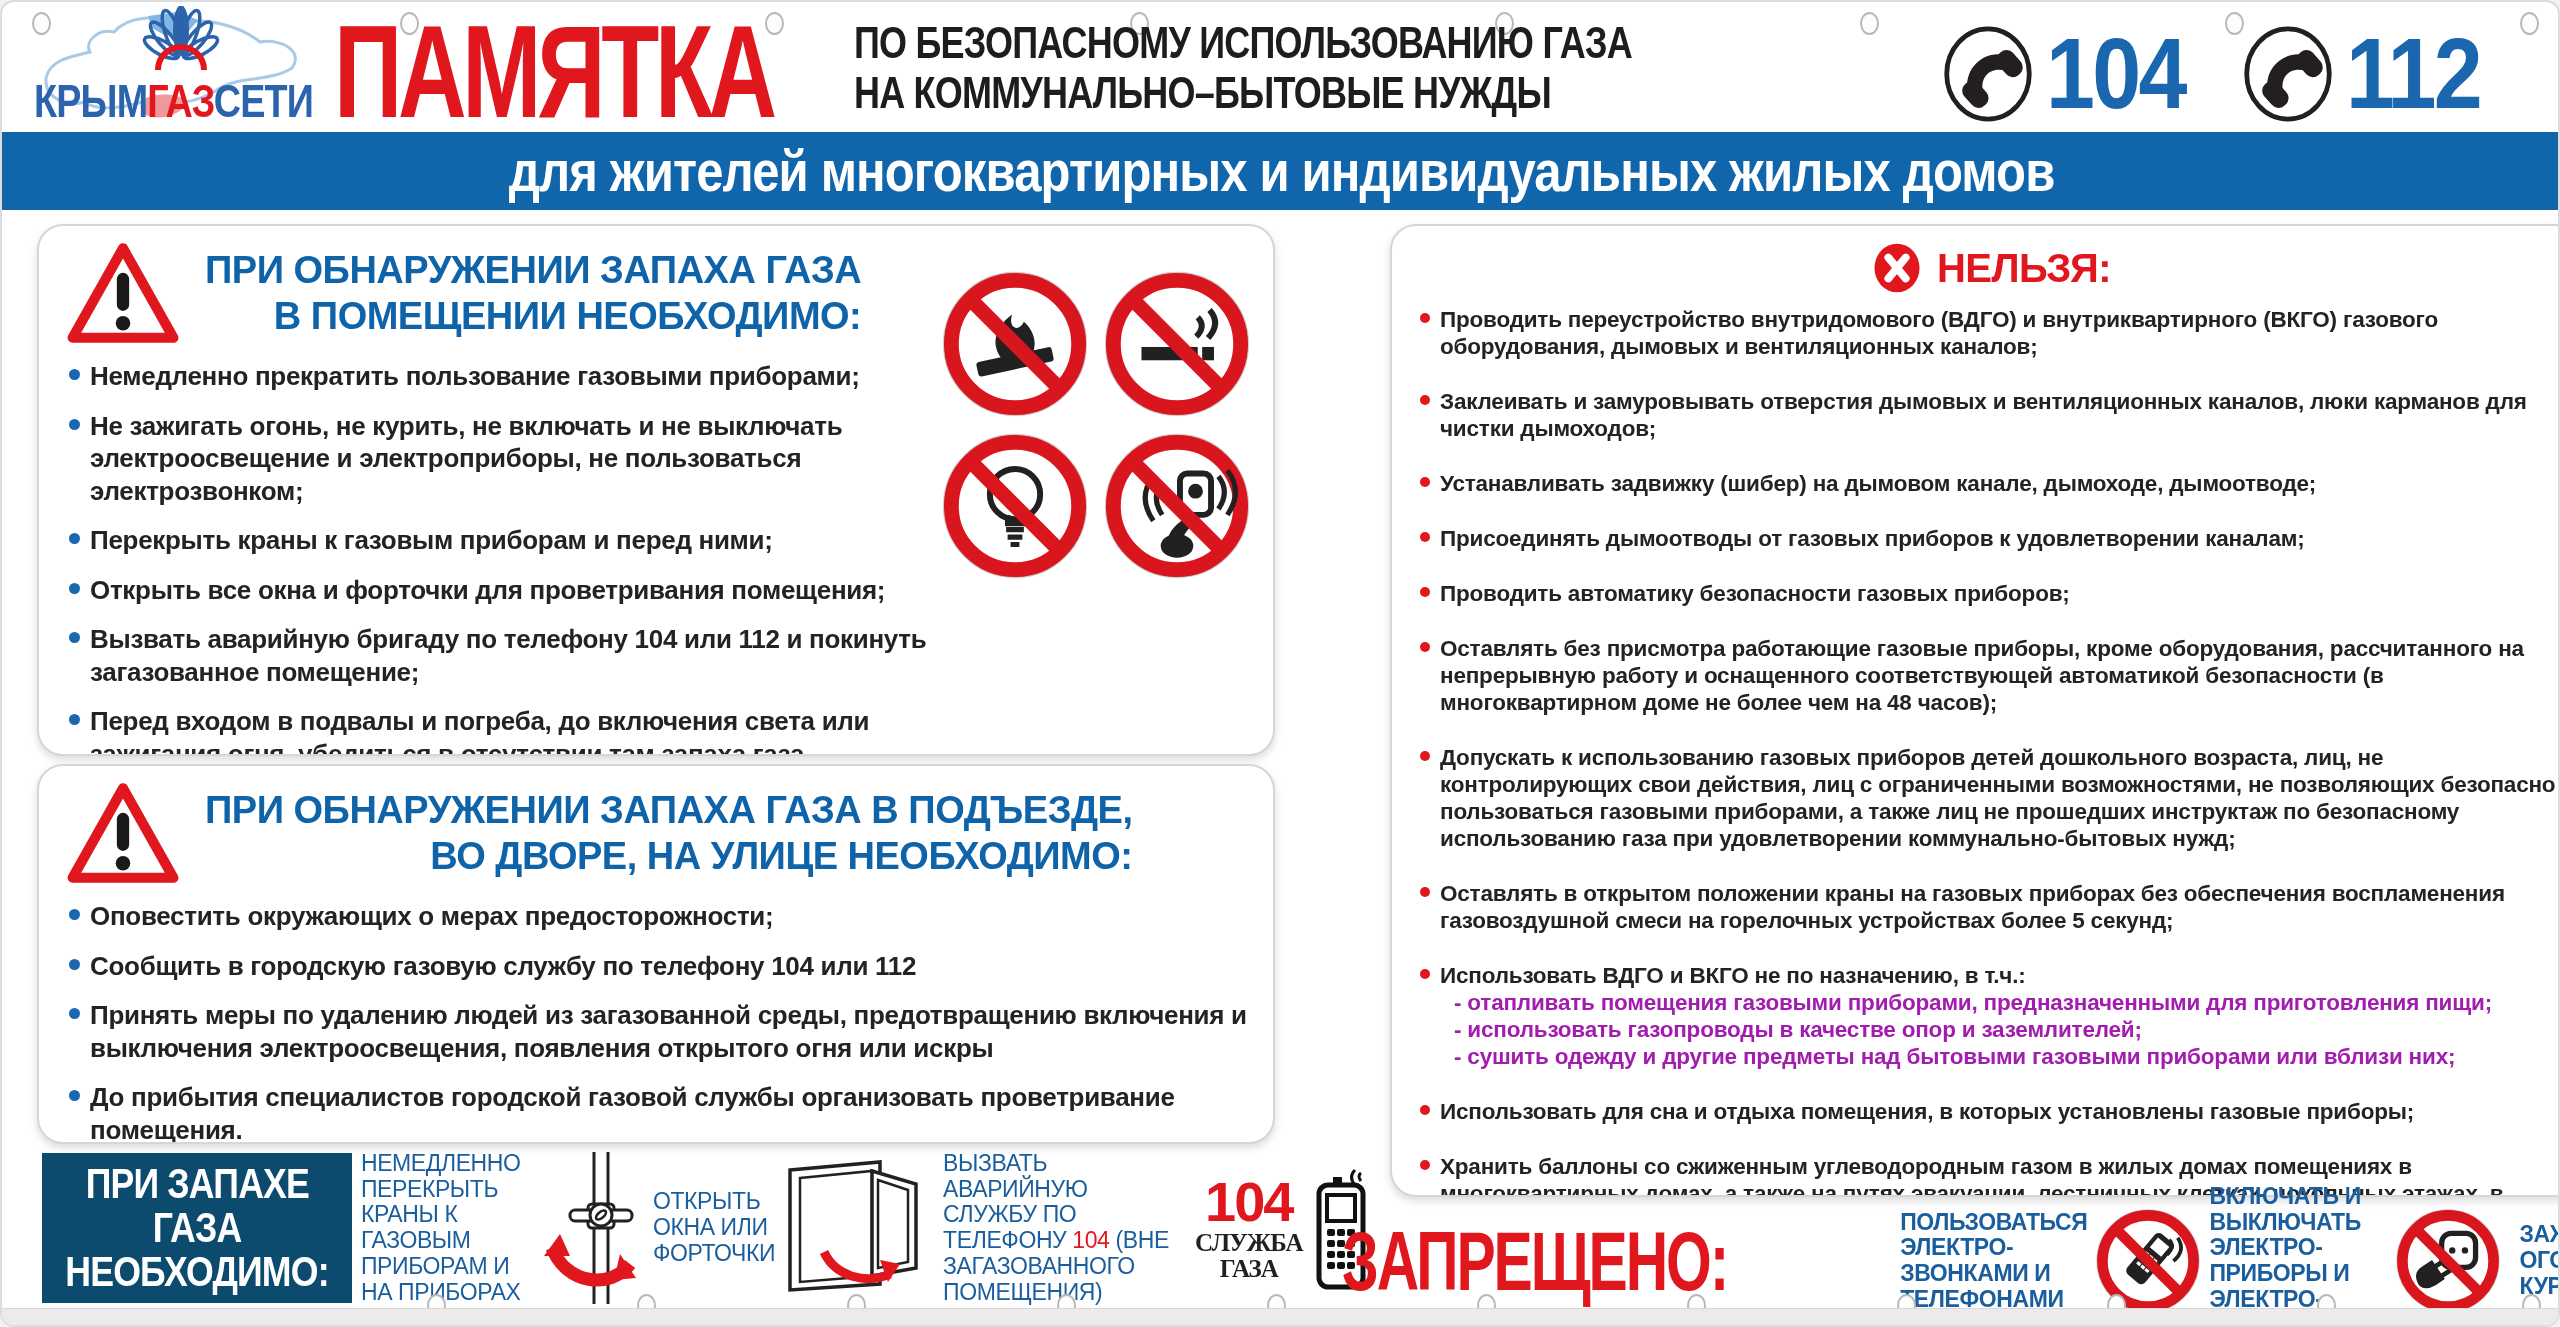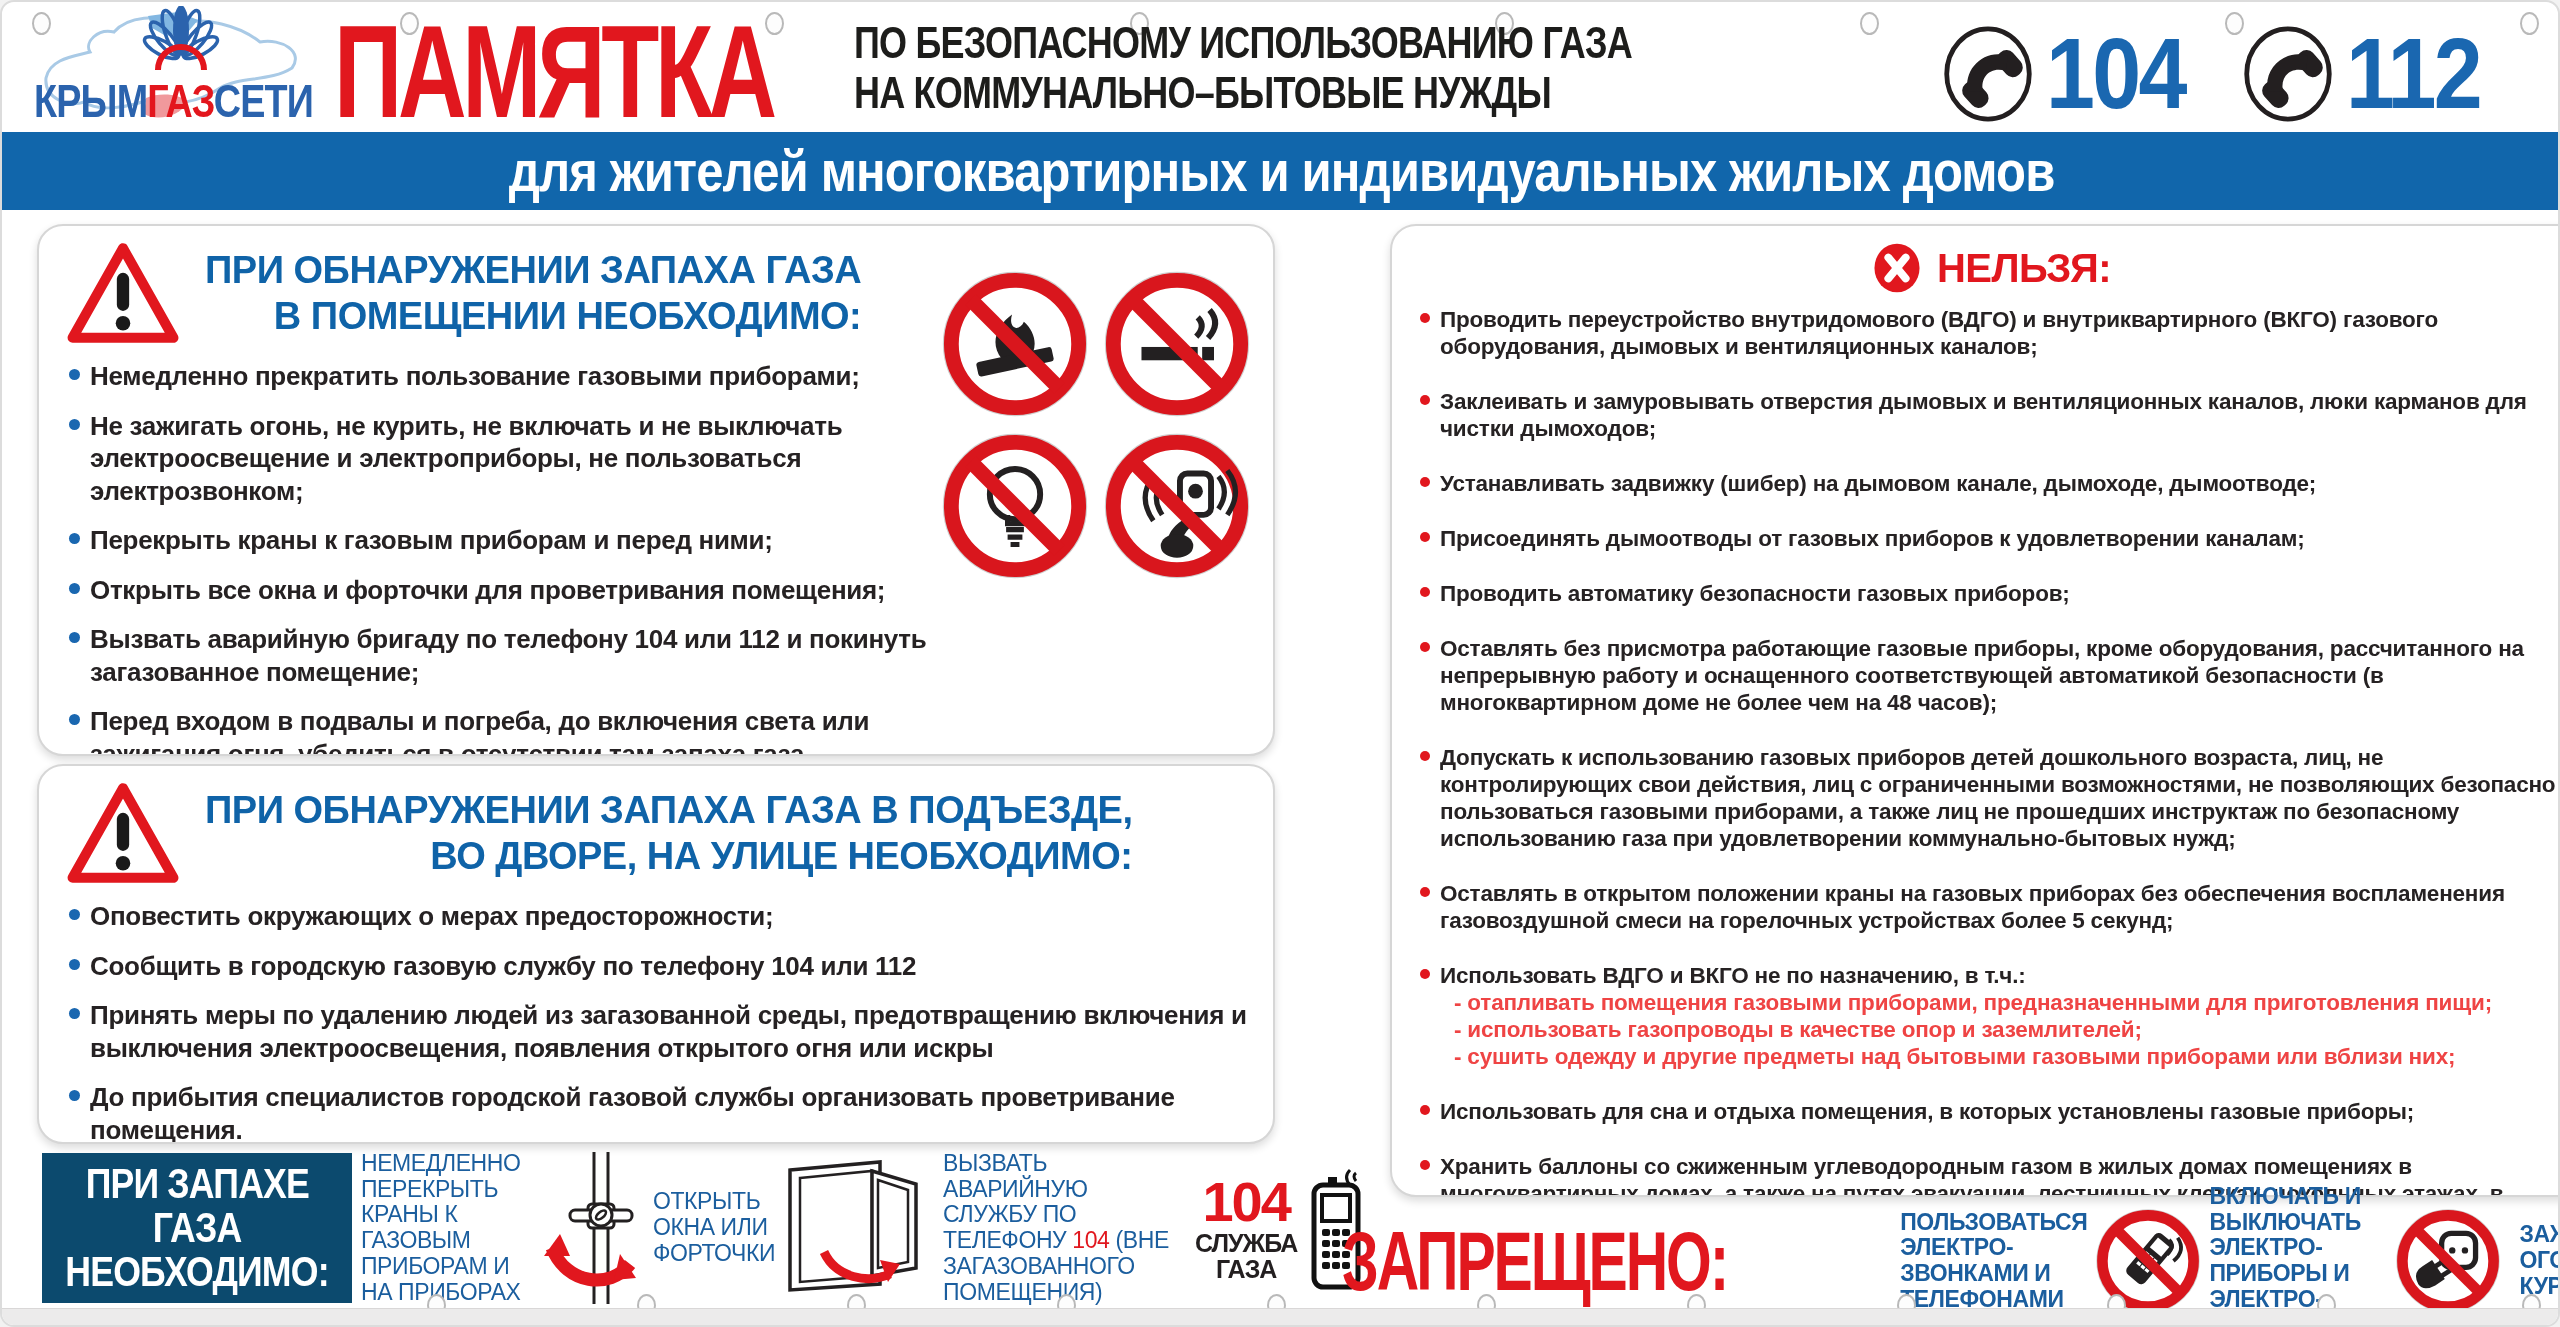--- a/index.html
+++ b/index.html
@@ -43,38 +43,38 @@
   .p1-icons{flex:0 0 318px;display:grid;grid-template-columns:148px 148px;grid-gap:14px;
     justify-content:end;align-content:start;margin-top:28px;}
   .prohib{width:148px;height:148px;}
   .blist{list-style:none;margin:16px 0 0 0;padding:0;display:flex;flex-direction:column;gap:17px;}
   .blist li{display:flex;font-size:26px;font-weight:700;color:#262223;line-height:1.25;letter-spacing:-0.3px;}
   .dot{flex:0 0 auto;width:11px;height:11px;border-radius:50%;margin:9px 10px 0 2px;}
   .dot-blue{background:#1a67b0;} .dot-red{background:#e1171e;}
   .p3 .blist{gap:28px;margin-top:10px;}
   .p3 .blist li{font-size:22.5px;line-height:1.2;letter-spacing:-0.2px;}
   .p3 .dot{width:10px;height:10px;margin-top:7px;}
-  .sub-line{font-size:22.5px;font-weight:700;color:#ef4444;line-height:1.2;margin-left:14px;}
+  .sub-line{font-size:22.5px;font-weight:700;color:#a21caf;line-height:1.2;margin-left:14px;}
   .p3-head{display:flex;align-items:center;justify-content:center;gap:14px;margin-top:2px;}
   .p3-head-text{color:#e1171e;font-size:40px;font-weight:700;letter-spacing:-0.5px;}
   .x-ico{width:52px;height:56px;}
   
   .bl-strip{position:absolute;left:40px;top:1150px;width:1250px;height:152px;
     display:flex;align-items:center;gap:9px;}
   .redbox{flex:0 0 238px;height:150px;background:#0c4a6e;color:#fff;display:flex;flex-direction:column;
     align-items:center;justify-content:center;text-align:center;font-size:42px;font-weight:700;
     line-height:1.04;letter-spacing:-1px;}
   .redbox span{transform:scaleX(0.85);display:block;white-space:nowrap;}
   .bl-label{color:#1b5e9e;font-size:23px;font-weight:400;line-height:1.12;letter-spacing:-0.4px;}
   .bl1{flex:0 0 168px;} .bl2{flex:0 0 112px;} .bl3{flex:0 0 243px;}
   .bl-label .red{color:#e1171e;}
   .valve-ill{flex:0 0 106px;height:152px;} .window-ill{flex:0 0 150px;height:145px;}
   .svc{flex:0 0 102px;text-align:center;line-height:1;}
   .svc-num{color:#e1171e;font-size:56px;font-weight:700;letter-spacing:-2px;}
-  .svc-lbl{color:#231f20;font-size:25px;font-weight:700;line-height:1.05;letter-spacing:-1px;}
+  .svc-lbl{color:#231f20;font-size:25px;font-weight:700;line-height:1.05;letter-spacing:-1px;font-family:Liberation Serif, serif;}
   .cell-ill{flex:0 0 66px;height:130px;}
   
   .br-strip{position:absolute;left:1340px;top:1200px;width:1205px;height:118px;
     display:flex;align-items:center;gap:8px;}
   .br-title{flex:0 0 332px;color:#e1171e;font-size:84px;font-weight:700;letter-spacing:-3px;
     transform:scaleX(0.70);transform-origin:left;white-space:nowrap;}
   .br-label{color:#1b5e9e;font-size:23px;font-weight:700;line-height:1.12;letter-spacing:-0.4px;}
   .brl1{flex:0 0 182px;} .brl2{flex:0 0 178px;} .brl3{flex:0 0 136px;margin-left:10px;}
   .br-ico{flex:0 0 106px;width:106px;height:106px;}
 </style>

